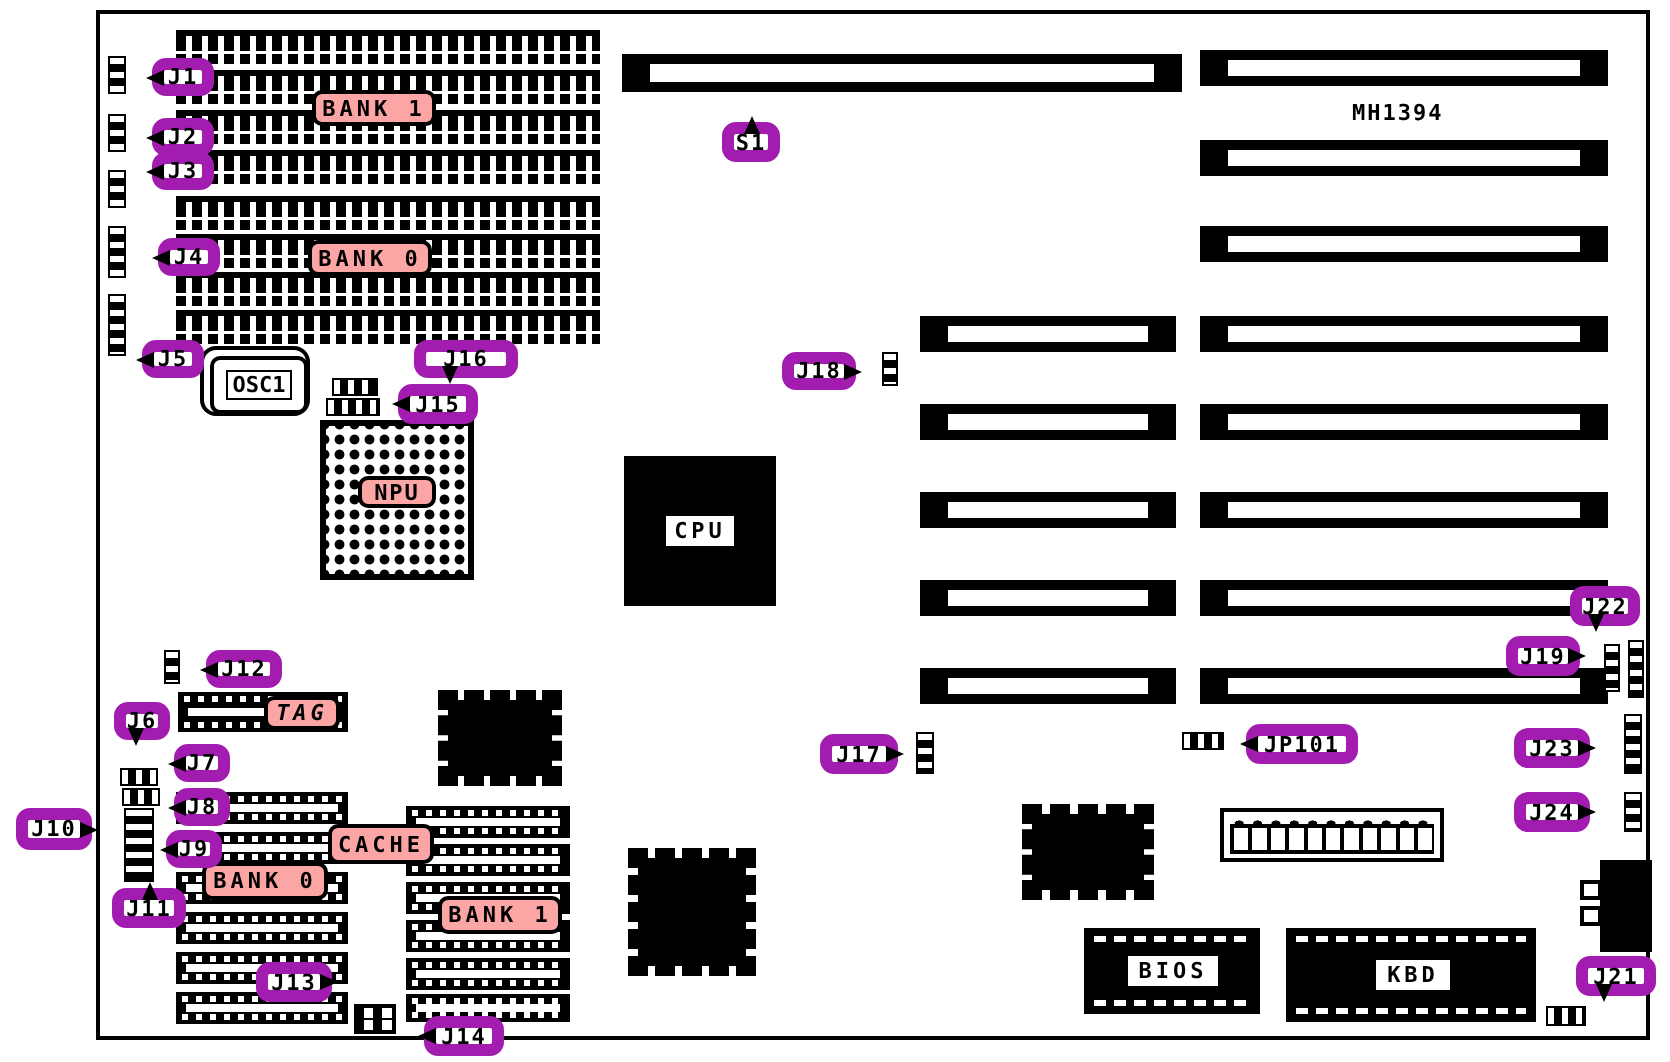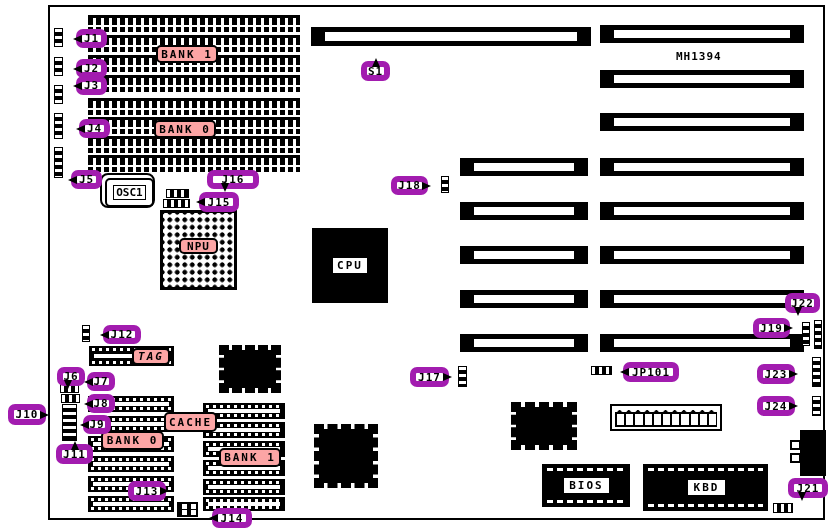--- a/index.html
+++ b/index.html
@@ -187,21 +187,21 @@
   <div class="abs jv" style="left:441px; top:176px; width:8px; height:17px;"></div>
   <div class="callout tail-right" style="left:391px; top:176px; width:37px; height:19px;text-align:center;">J18</div>
   <div class="abs jv" style="left:458px; top:366px; width:9px; height:21px;"></div>
   <div class="callout tail-right" style="left:410px; top:367px; width:39px; height:20px;">J17</div>
 
   <div class="abs jv" style="left:82px; top:325px; width:8px; height:17px;"></div>
   <div class="callout tail-left" style="left:103px; top:325px; width:38px; height:19px;">J12</div>
   <div class="abs dip" style="left:89px; top:346px; width:85px; height:20px;"></div>
   <div class="plate" style="left:132px; top:348px; width:38px; height:17px;font-style:italic;">TAG</div>
 
-  <div class="callout tail-down" style="left:57px; top:351px; width:28px; height:19px;margin-top:16px;">J6</div>
+  <div class="callout tail-down" style="left:57px; top:351px; width:28px; height:19px;">J6</div>
   <div class="abs jh" style="left:60px; top:384px; width:19px; height:9px;"></div>
   <div class="abs jh" style="left:61px; top:394px; width:19px; height:9px;"></div>
   <div class="abs jv" style="left:62px; top:404px; width:15px; height:37px;"></div>
   <div class="callout tail-left" style="left:87px; top:372px; width:28px; height:19px;">J7</div>
   <div class="callout tail-left" style="left:87px; top:394px; width:28px; height:19px;">J8</div>
   <div class="callout tail-left" style="left:83px; top:415px; width:28px; height:19px;">J9</div>
   <div class="callout tail-right" style="left:8px; top:404px; width:38px; height:21px;">J10</div>
   <div class="callout tail-up" style="left:56px; top:444px; width:37px; height:20px;">J11</div>
 
   <div class="abs dip" style="left:88px; top:396px; width:86px; height:16px;"></div>

